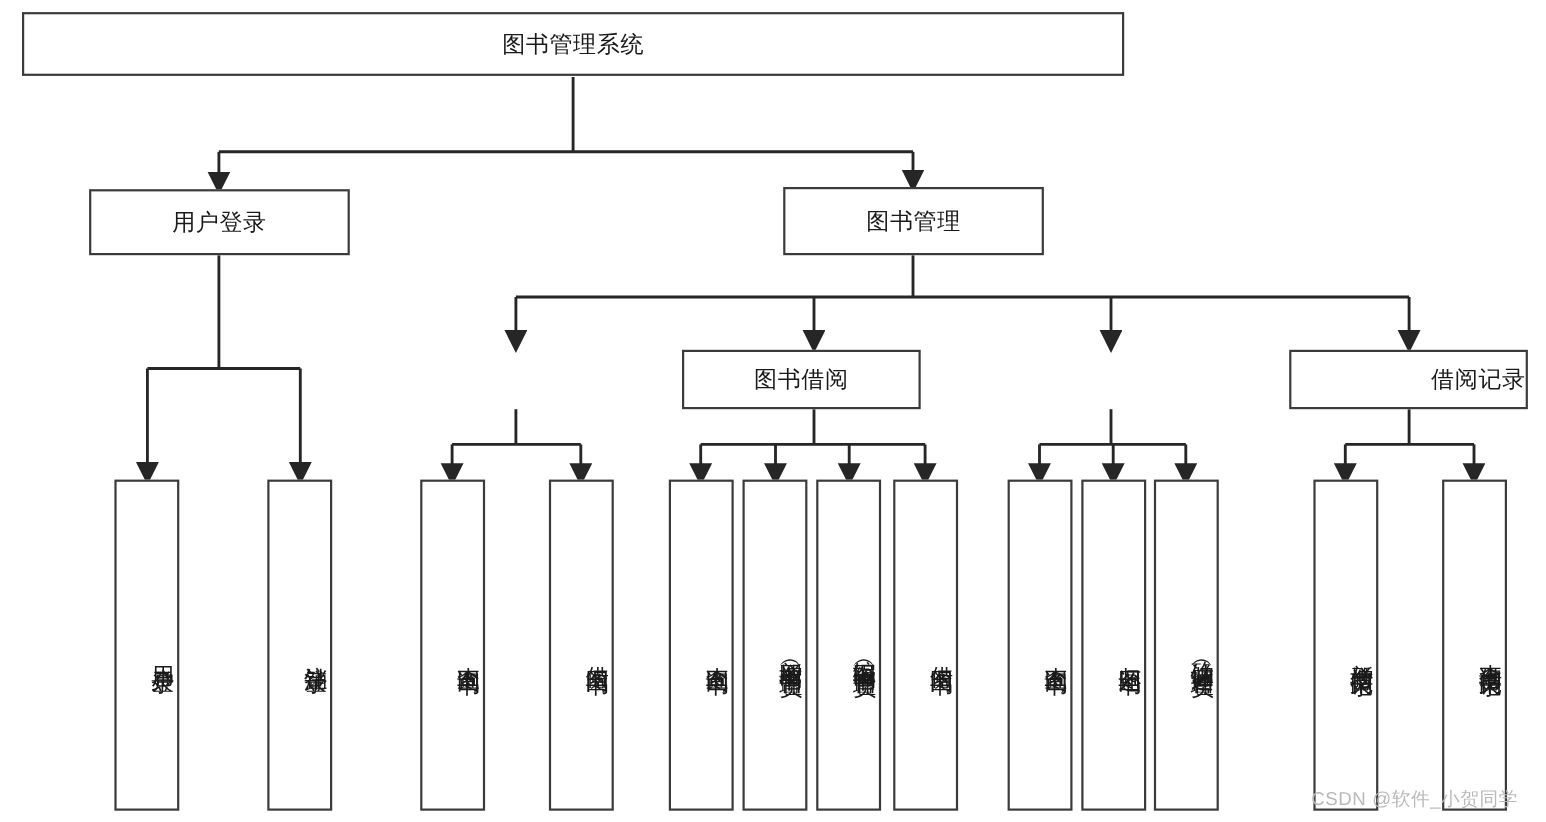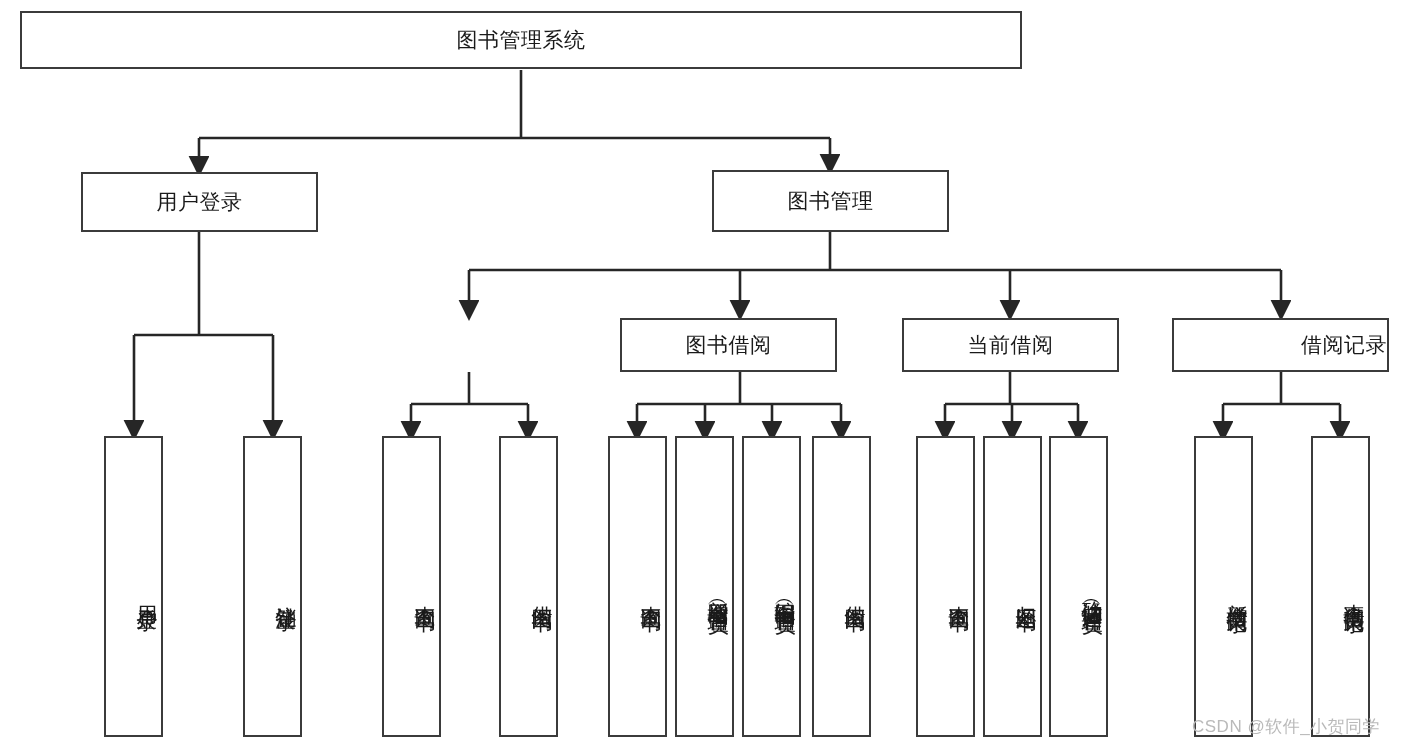--- a/index.html
+++ b/index.html
@@ -124,23 +124,20 @@
   <div class="node horiz" style="left:81px; top:172px; width:237px; height:60px;">
     <span>用户登录</span>
   </div>
   <div class="node horiz" style="left:712px; top:170px; width:237px; height:62px;">
     <span>图书管理</span>
   </div>
 
   <div class="node horiz" style="left:620px; top:318px; width:217px; height:54px;">
     <span>图书借阅</span>
   </div>
-  <div class="node horiz" style="left:902px; top:318px; width:217px; height:54px;">
-    <span>当前借阅</span>
-  </div>
   <div class="node horiz" style="left:1172px; top:318px; width:217px; height:54px;justify-content:flex-end;">
     <span>借阅记录</span>
   </div>
 
   <div class="node vert" style="left:104px; top:436px; width:59px; height:301px;">
     <span>用户登录</span>
   </div>
   <div class="node vert" style="left:243px; top:436px; width:59px; height:301px;">
     <span>注销登录</span>
   </div>

